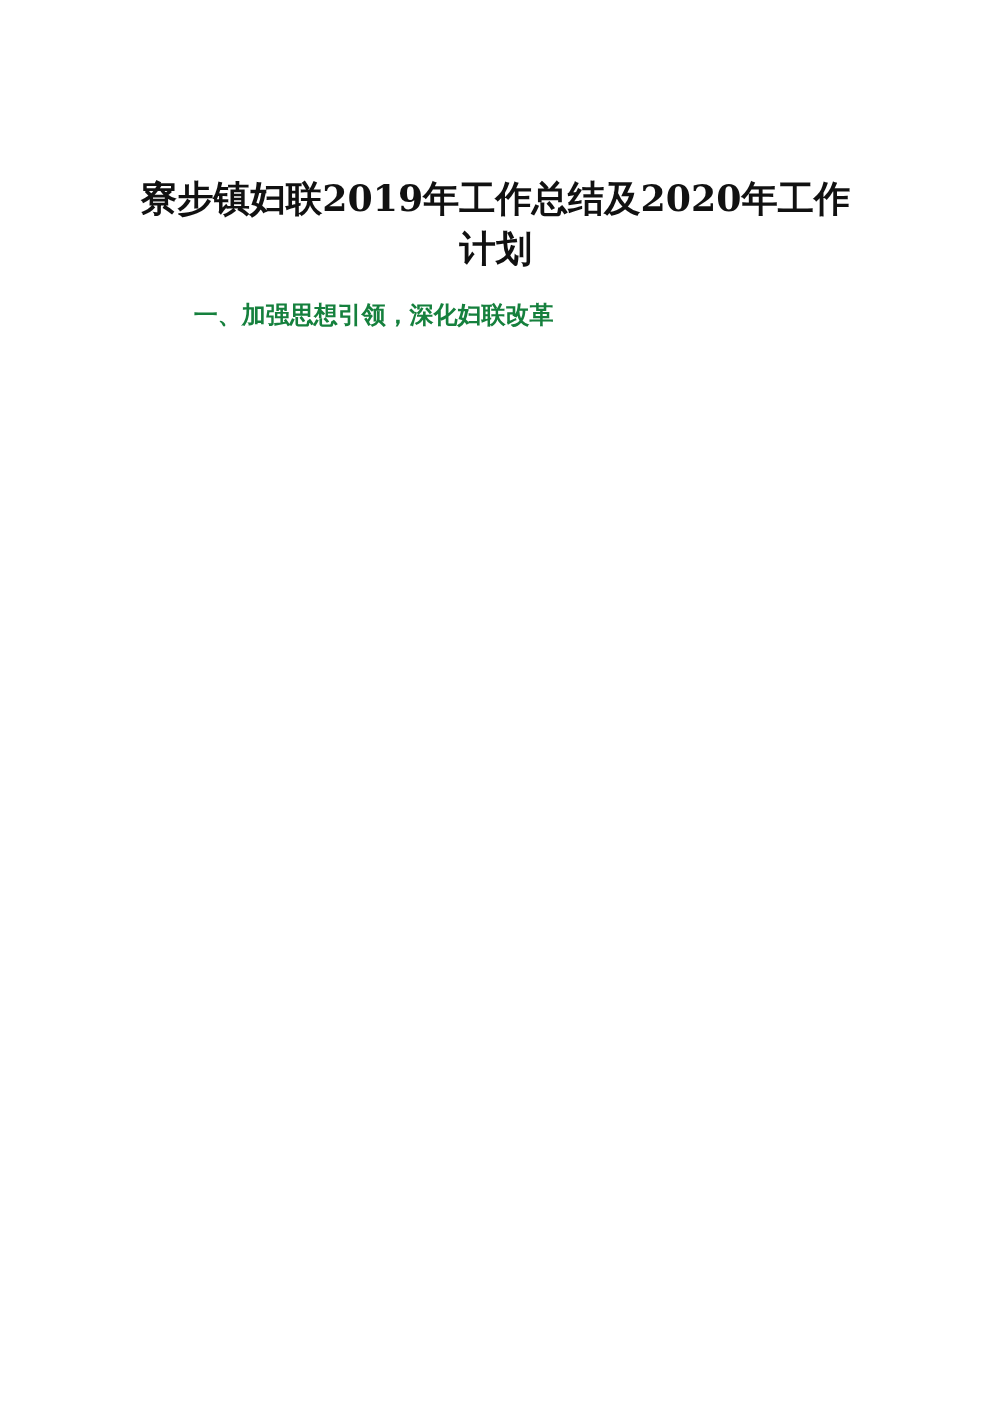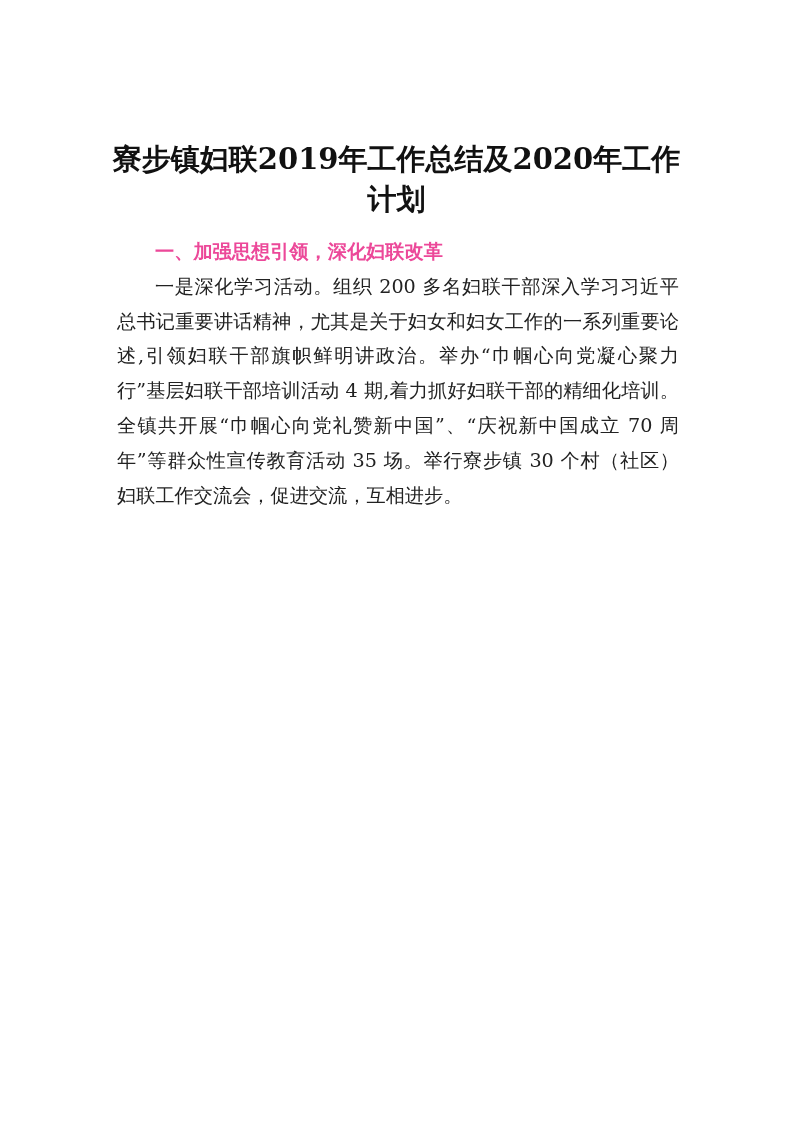--- a/index.html
+++ b/index.html
@@ -13,29 +13,28 @@
   }
   .body {
     position: absolute; left: 117px; width: 562px; top: 235px;
     font-family: "DejaVu Serif", "Liberation Serif", serif;
     font-size: 19.2px; color: #222; line-height: 34.8px;
     text-align: justify;
   }
   .body p { margin: 0; text-indent: 38px; }
   .body h2 {
     margin: 0; font-family: "DejaVu Sans", "Liberation Sans", sans-serif;
-    font-weight: bold; font-size: 19.2px; text-indent: 38px; color: #ec4899; line-height: 34.8px;
+    font-weight: bold; font-size: 19.2px; text-indent: 38px; color: #15803d; line-height: 34.8px;
   }
 </style>
 </head>
 <body>
 
 <div class="page">
   <h1 class="title">
     <span>寮步镇妇联2019年工作总结及2020年工作</span><br>
     <span>计划</span>
   </h1>
 
   <div class="body">
     <h2>一、加强思想引领，深化妇联改革</h2>
-    <p>一是深化学习活动。组织 200 多名妇联干部深入学习习近平总书记重要讲话精神，尤其是关于妇女和妇女工作的一系列重要论述,引领妇联干部旗帜鲜明讲政治。举办“巾帼心向党凝心聚力行”基层妇联干部培训活动 4 期,着力抓好妇联干部的精细化培训。全镇共开展“巾帼心向党礼赞新中国”、“庆祝新中国成立 70 周年”等群众性宣传教育活动 35 场。举行寮步镇 30 个村（社区）妇联工作交流会，促进交流，互相进步。</p>
   </div>
 </div>
 
 </body></html>

